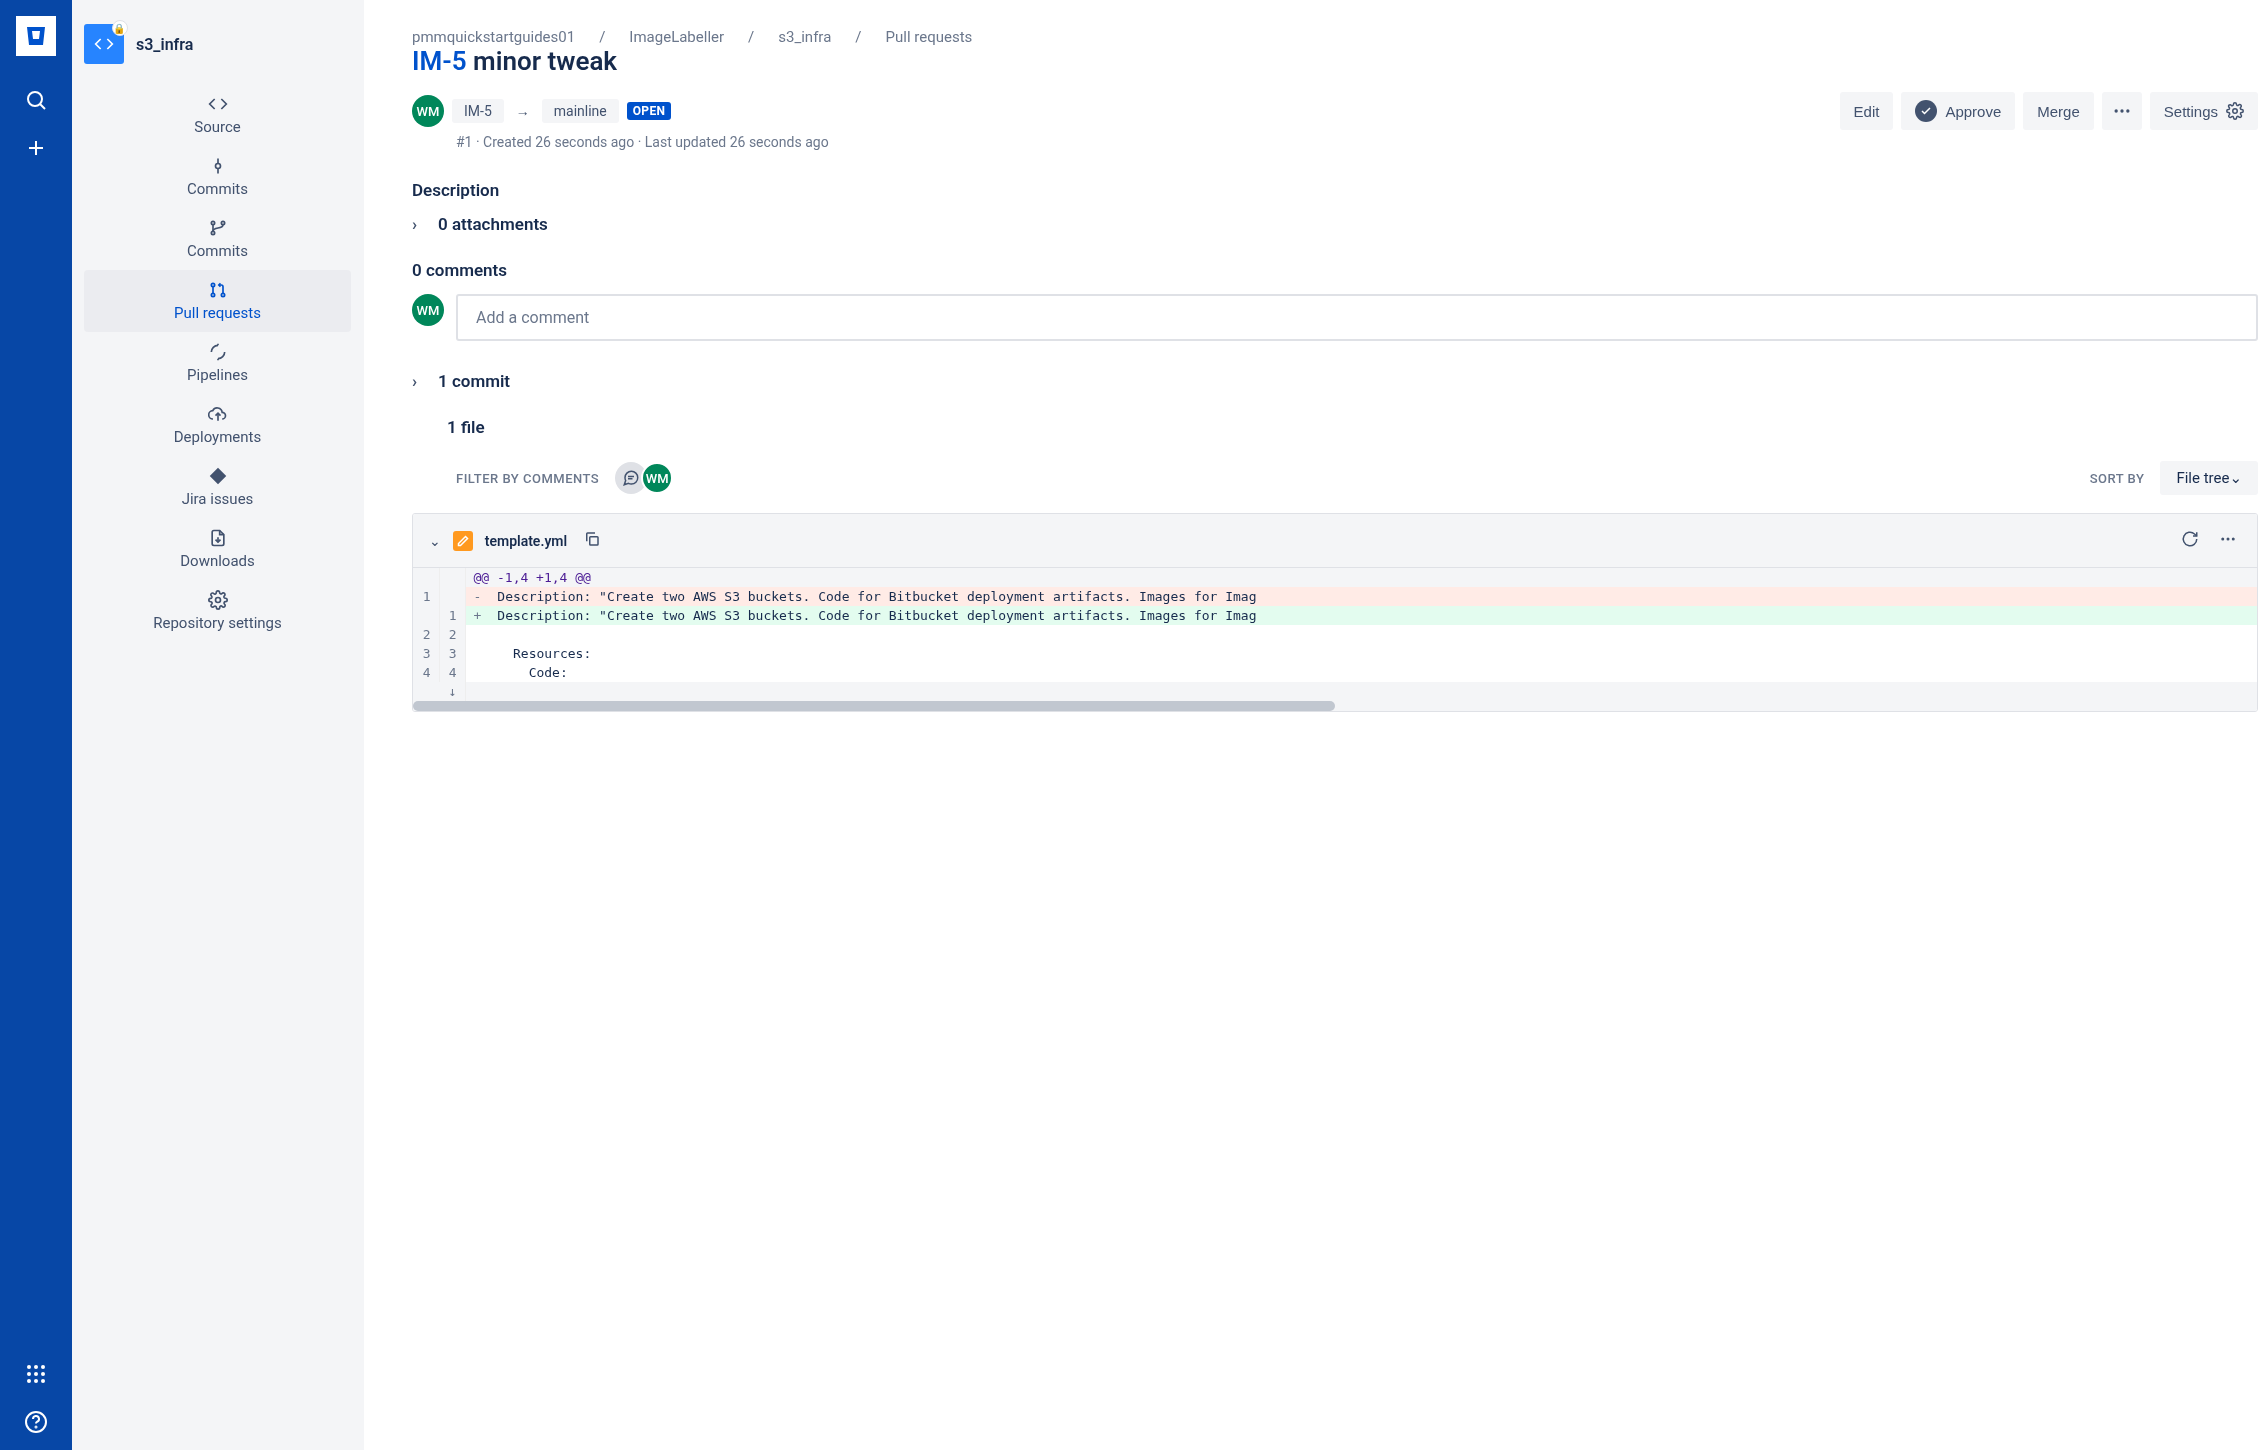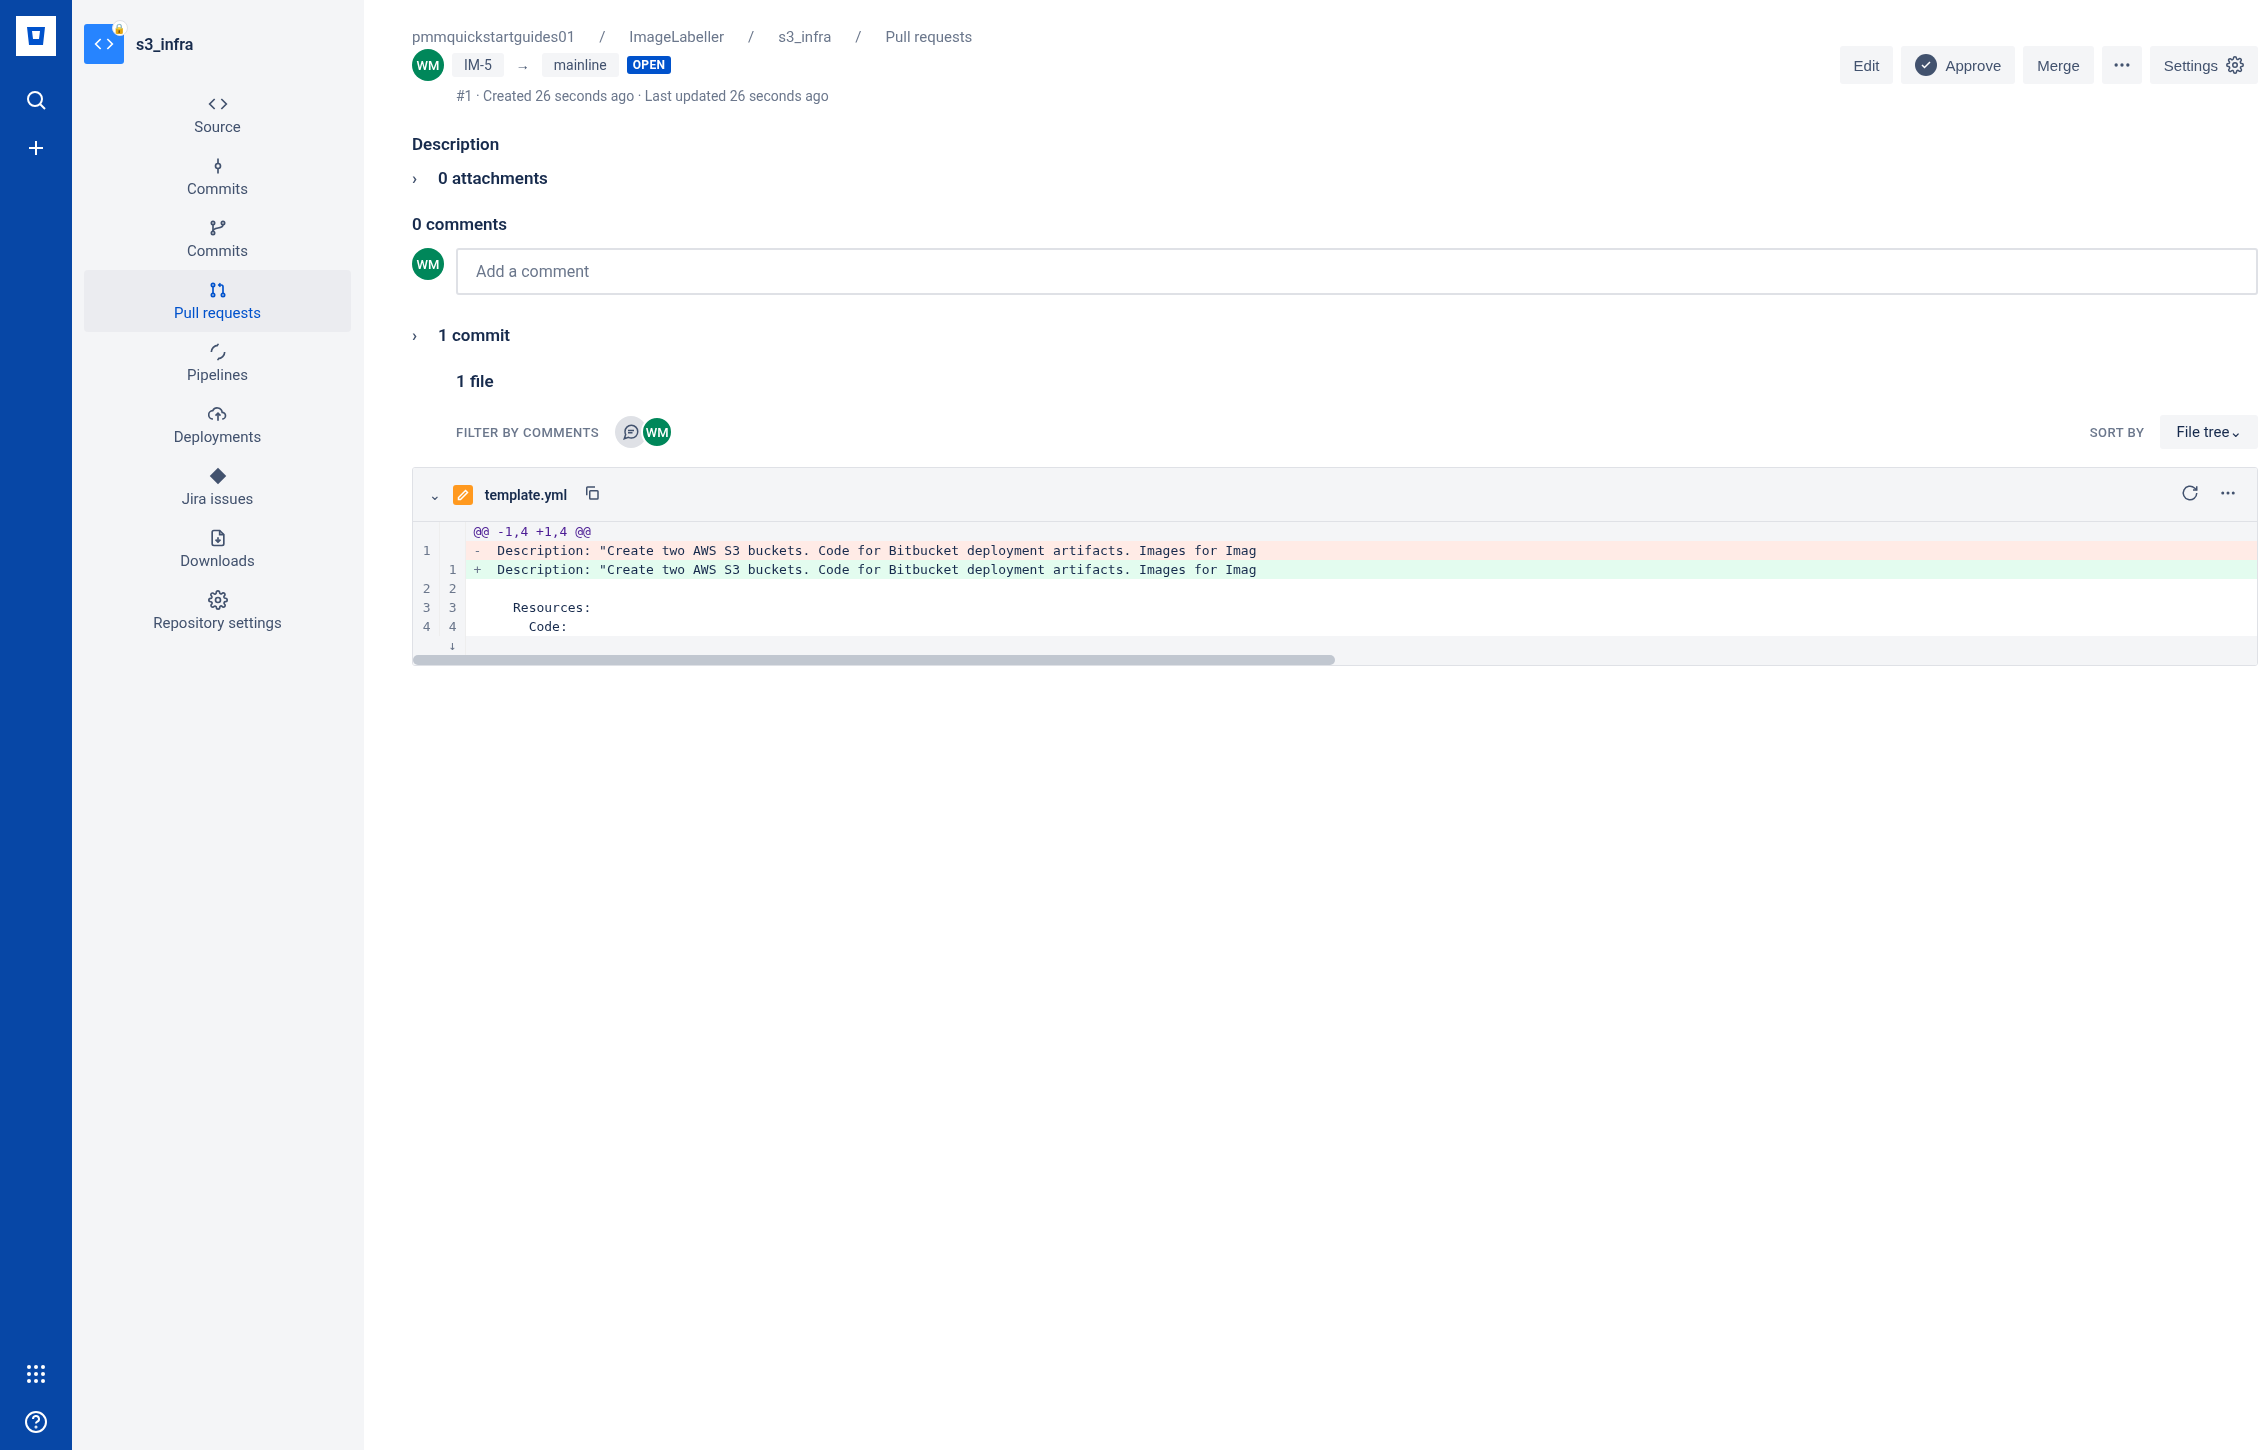--- a/index.html
+++ b/index.html
@@ -124,21 +124,21 @@
 .collapse-row .chev { color:#42526E; width:16px; }
 
 .comment-box {
   display:flex; gap:12px; align-items:flex-start; margin-bottom:30px;
 }
 .comment-input {
   flex:1; border:2px solid #DFE1E6; border-radius:3px;
   padding:12px 18px; font-size:16px; color:#6B778C;
 }
 
-.file-count { font-size:17px; font-weight:600; margin-left:44px; margin-bottom:24px; }
+.file-count { font-size:17px; font-weight:600; margin-left:35px; margin-bottom:24px; }
 
 .filter-row {
   display:flex; align-items:center; gap:16px; margin-left:44px; margin-bottom:18px;
 }
 .filter-label { color:#6B778C; font-size:13px; letter-spacing:0.5px; font-weight:500;}
 .filter-row .spacer { flex:1; }
 .sort-select {
   background:#F4F5F7; padding:8px 16px; border-radius:3px;
   display:flex; align-items:center; cursor:pointer; font-size:15px;
 }
@@ -335,20 +335,24 @@
   <div class="breadcrumb">
     <a>pmmquickstartguides01</a>
       <span class="sep">/</span>
     <a>ImageLabeller</a>
       <span class="sep">/</span>
     <a>s3_infra</a>
       <span class="sep">/</span>
     <a>Pull requests</a>
   </div>
 
+  <h1 class="pr-title">
+    <span class="id">IM-5</span>
+    <span>minor tweak</span>
+  </h1>
 
   <div class="pr-meta-row">
     <div class="avatar">WM</div>
     <span class="branch-chip">IM-5</span>
     <span class="arrow">→</span>
     <span class="branch-chip">mainline</span>
     <span class="lozenge">OPEN</span>
 
     <div class="actions">
       <button class="btn">Edit</button>

